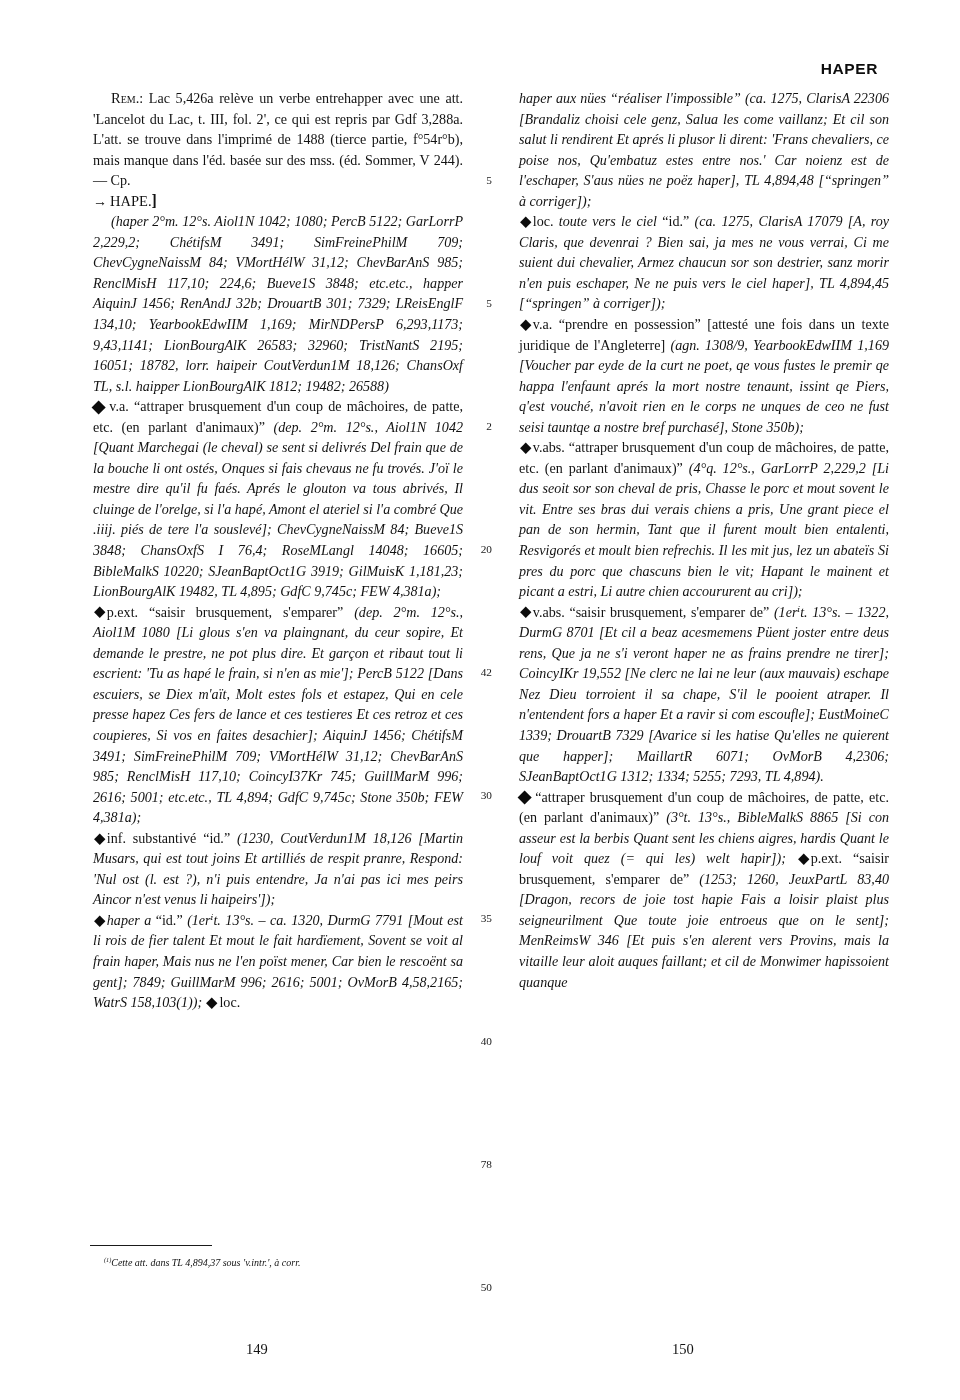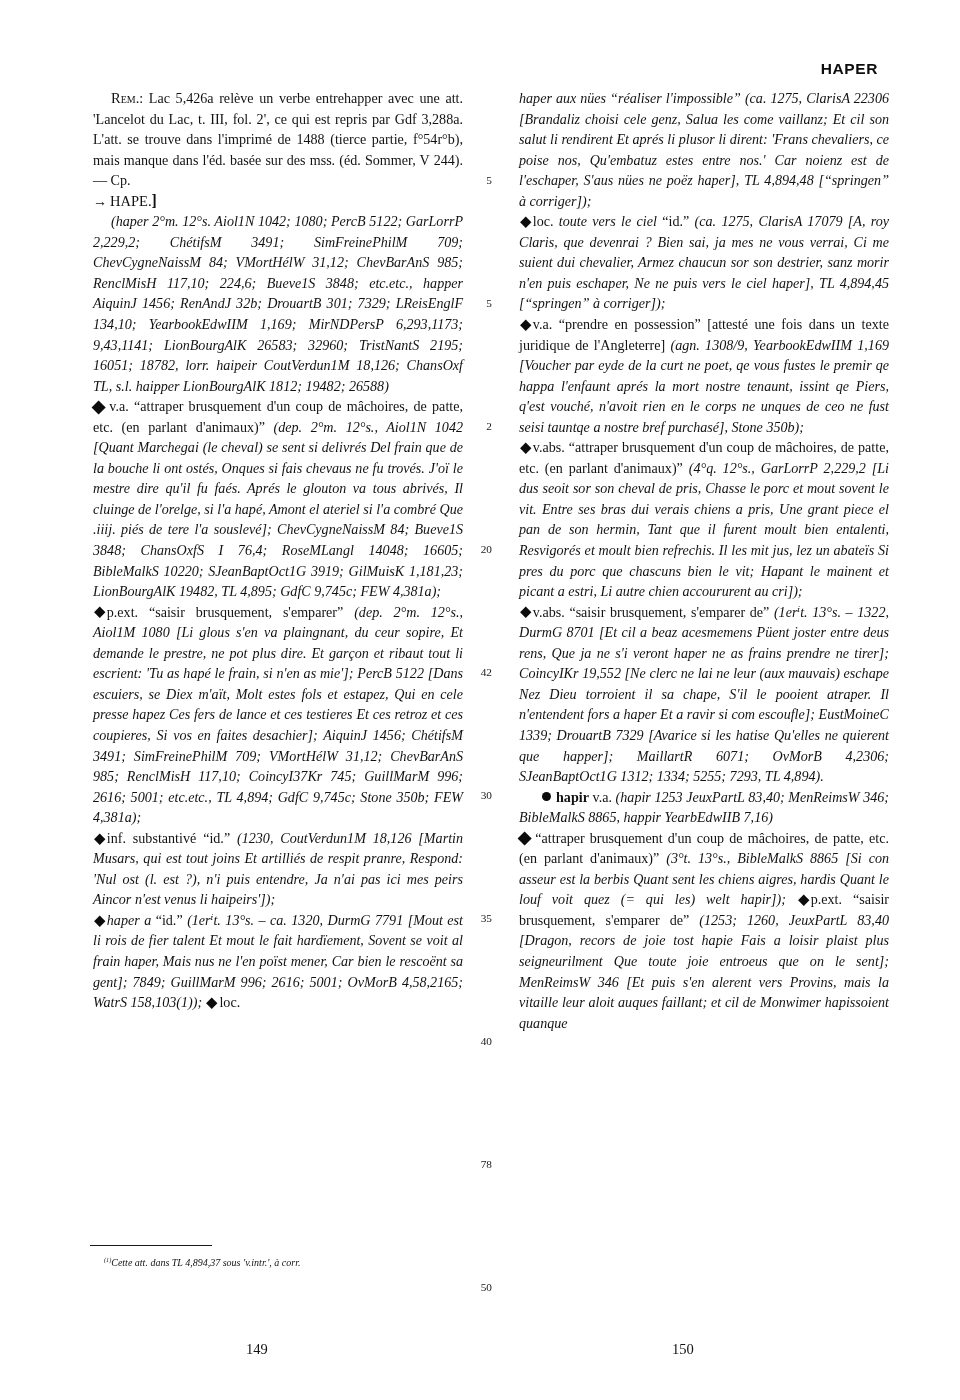--- a/index.html
+++ b/index.html
@@ -196,21 +196,20 @@
       <p class="it">haper aux nües “réaliser l'impossible” (ca. 1275, ClarisA 22306 [Brandaliz choisi cele genz, Salua les come vaillanz; Et cil son salut li rendirent Et aprés li plusor li dirent: 'Frans chevaliers, ce poise nos, Qu'embatuz estes entre nos.' Car noienz est de l'eschaper, S'aus nües ne poëz haper], TL 4,894,48 [“springen” à corriger]);</p>
 
       <p><span class="diamond"></span><span>loc.</span> <span class="it">toute vers le ciel</span> <span>“id.”</span> <span class="it">(ca. 1275, ClarisA 17079 [A, roy Claris, que devenrai ? Bien sai, ja mes ne vous verrai, Ci me suient dui chevalier, Armez chaucun sor son destrier, sanz morir n'en puis eschaper, Ne ne puis vers le ciel haper], TL 4,894,45 [“springen” à corriger]);</span></p>
 
       <p><span class="diamond"></span><span>v.a.</span> <span>“prendre en possession”</span> <span>[attesté une fois dans un texte juridique de l'Angleterre]</span> <span class="it">(agn. 1308/9, YearbookEdwIIM 1,169 [Voucher par eyde de la curt ne poet, qe vous fustes le premir qe happa l'enfaunt aprés la mort nostre tenaunt, issint qe Piers, q'est vouché, n'avoit rien en le corps ne unques de ceo ne fust seisi tauntqe a nostre bref purchasé], Stone 350b);</span></p>
 
       <p><span class="diamond"></span><span>v.abs.</span> <span>“attraper brusquement d'un coup de mâchoires, de patte, etc. (en parlant d'animaux)”</span> <span class="it">(4°q. 12°s., GarLorrP 2,229,2 [Li dus seoit sor son cheval de pris, Chasse le porc et mout sovent le vit. Entre ses bras dui verais chiens a pris, Une grant piece el pan de son hermin, Tant que il furent moult bien entalenti, Resvigorés et moult bien refrechis. Il les mit jus, lez un abateïs Si pres du porc que chascuns bien le vit; Hapant le mainent et picant a estri, Li autre chien accoururent au cri]);</span></p>
 
       <p><span class="diamond"></span><span>v.abs.</span> <span>“saisir brusquement, s'emparer de”</span> <span class="it">(1erⁱt. 13°s. – 1322, DurmG 8701 [Et cil a beaz acesmemens Püent joster entre deus rens, Que ja ne s'i veront haper ne as frains prendre ne tirer]; CoincyIKr 19,552 [Ne clerc ne lai ne leur (aux mauvais) eschape Nez Dieu torroient il sa chape, S'il le pooient atraper. Il n'entendent fors a haper Et a ravir si com escoufle]; EustMoineC 1339; DrouartB 7329 [Avarice si les hatise Qu'elles ne quierent que happer]; MaillartR 6071; OvMorB 4,2306; SJeanBaptOct1G 1312; 1334; 5255; 7293, TL 4,894).</span></p>
 
-      <p class="indent"><span class="circle"></span><span class="bold">hapir</span> <span>v.a.</span> <span class="it">(hapir 1253 JeuxPartL 83,40; MenReimsW 346; BibleMalkS 8865, happir YearbEdwIIB 7,16)</span></p>
 
       <p><span class="diamond-lead"></span><span>“attraper brusquement d'un coup de mâchoires, de patte, etc. (en parlant d'animaux)”</span> <span class="it">(3°t. 13°s., BibleMalkS 8865 [Si con asseur est la berbis Quant sent les chiens aigres, hardis Quant le louf voit quez (= qui les) welt hapir]);</span> <span class="diamond"></span><span>p.ext.</span> <span>“saisir brusquement, s'emparer de”</span> <span class="it">(1253; 1260, JeuxPartL 83,40 [Dragon, recors de joie tost hapie Fais a loisir plaist plus seigneurilment Que toute joie entroeus que on le sent]; MenReimsW 346 [Et puis s'en alerent vers Provins, mais la vitaille leur aloit auques faillant; et cil de Monwimer hapissoient quanque</span></p>
 
     </div>
   </div>
 
   <div class="footnote-block">
     <hr class="footnote-rule">
     <div class="footnote-text"><span class="supnote">(1)</span><span>Cette att. dans TL 4,894,37 sous 'v.intr.', à corr.</span></div>
   </div>

